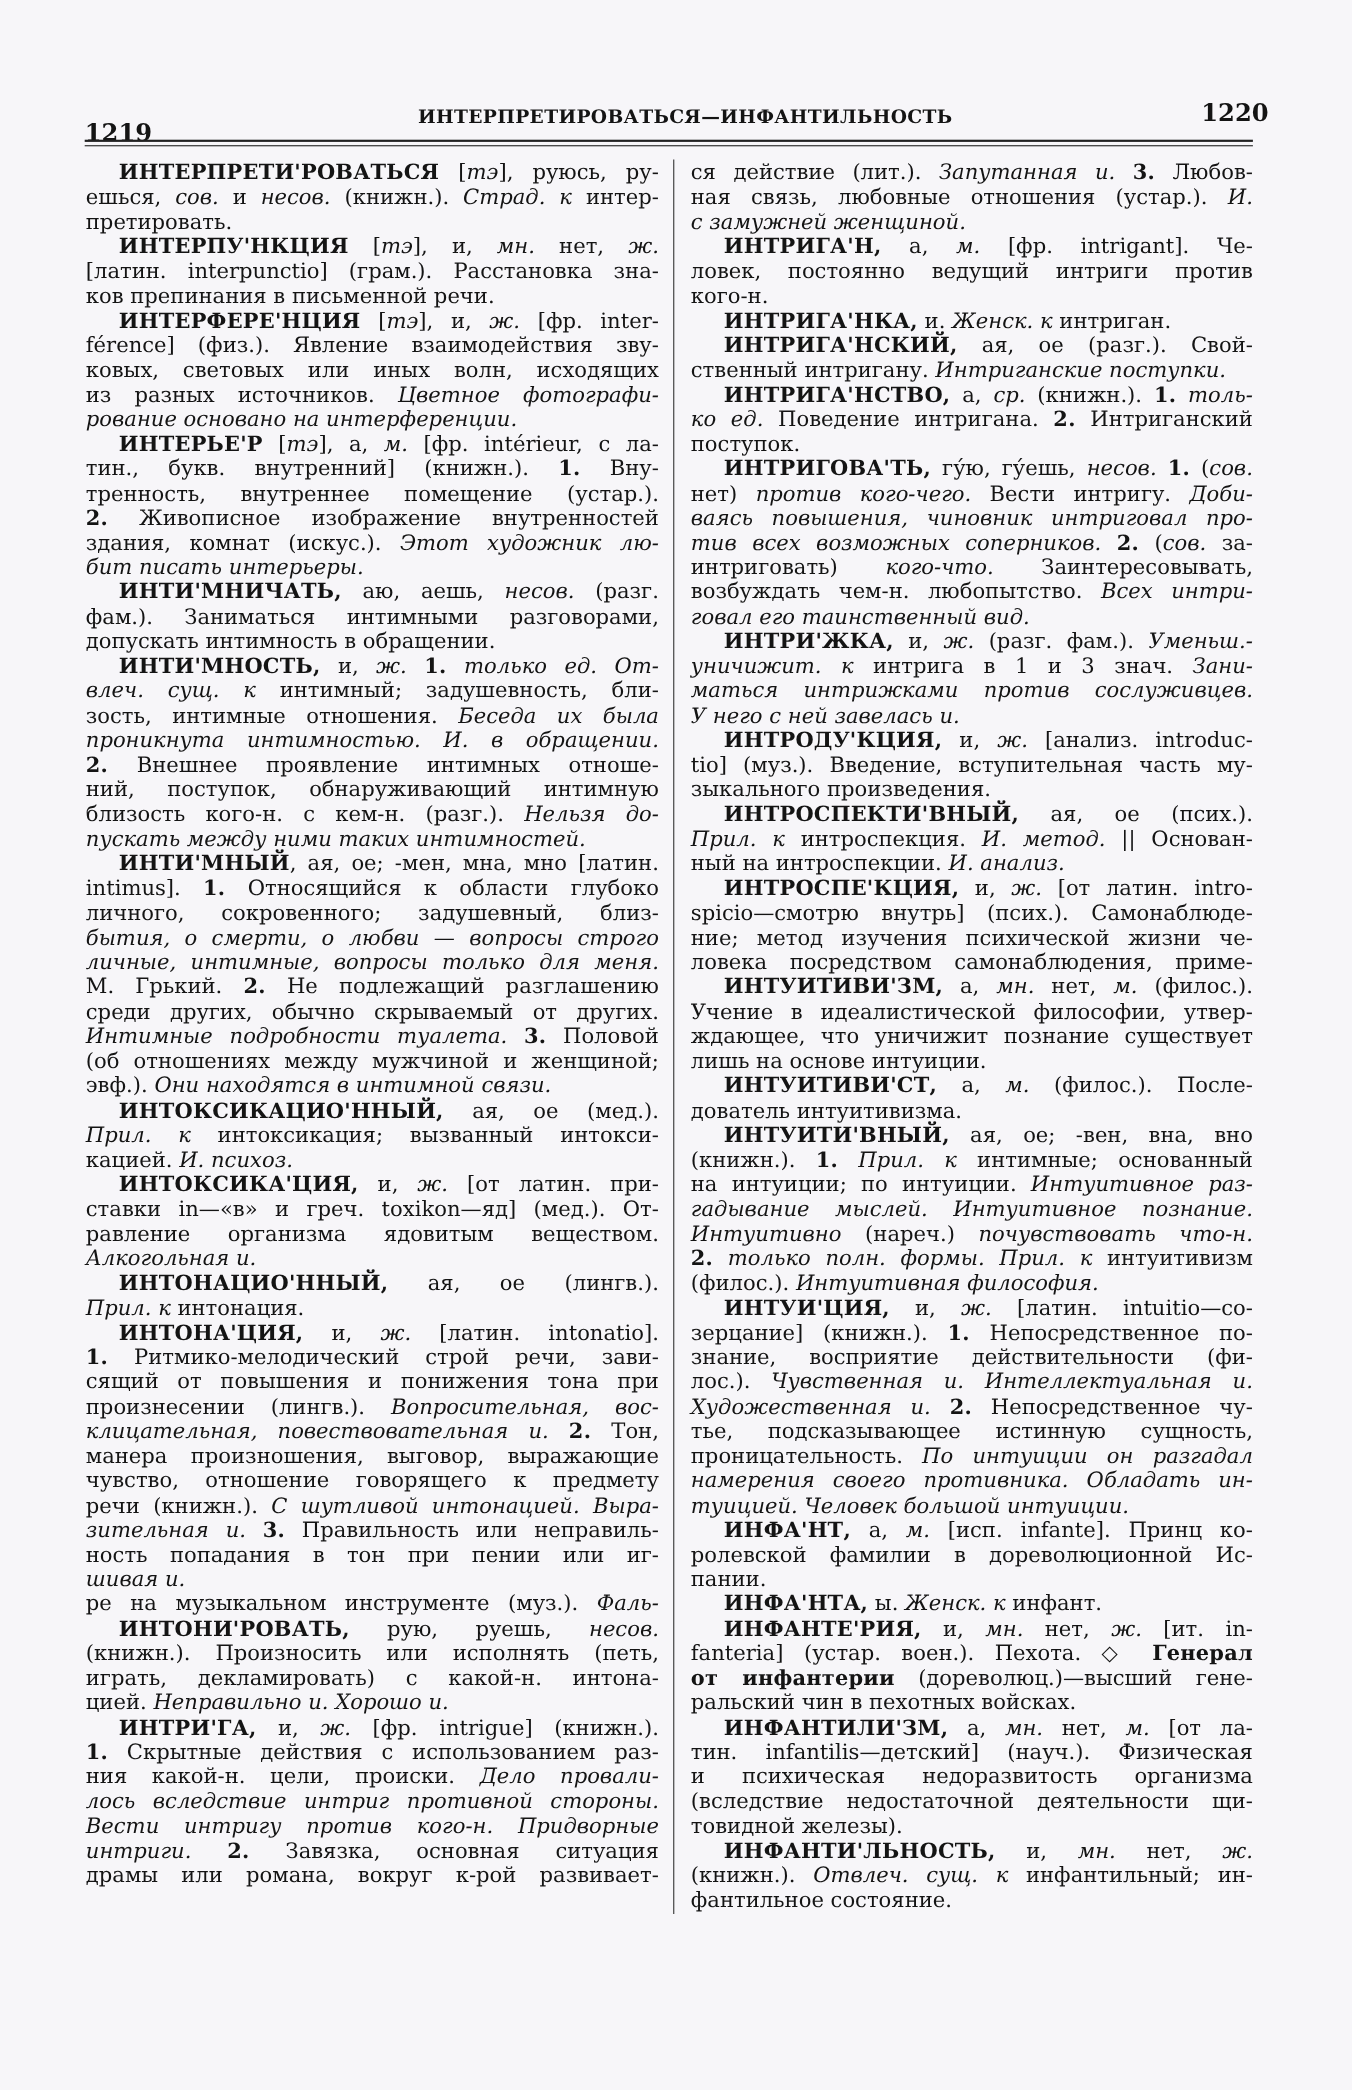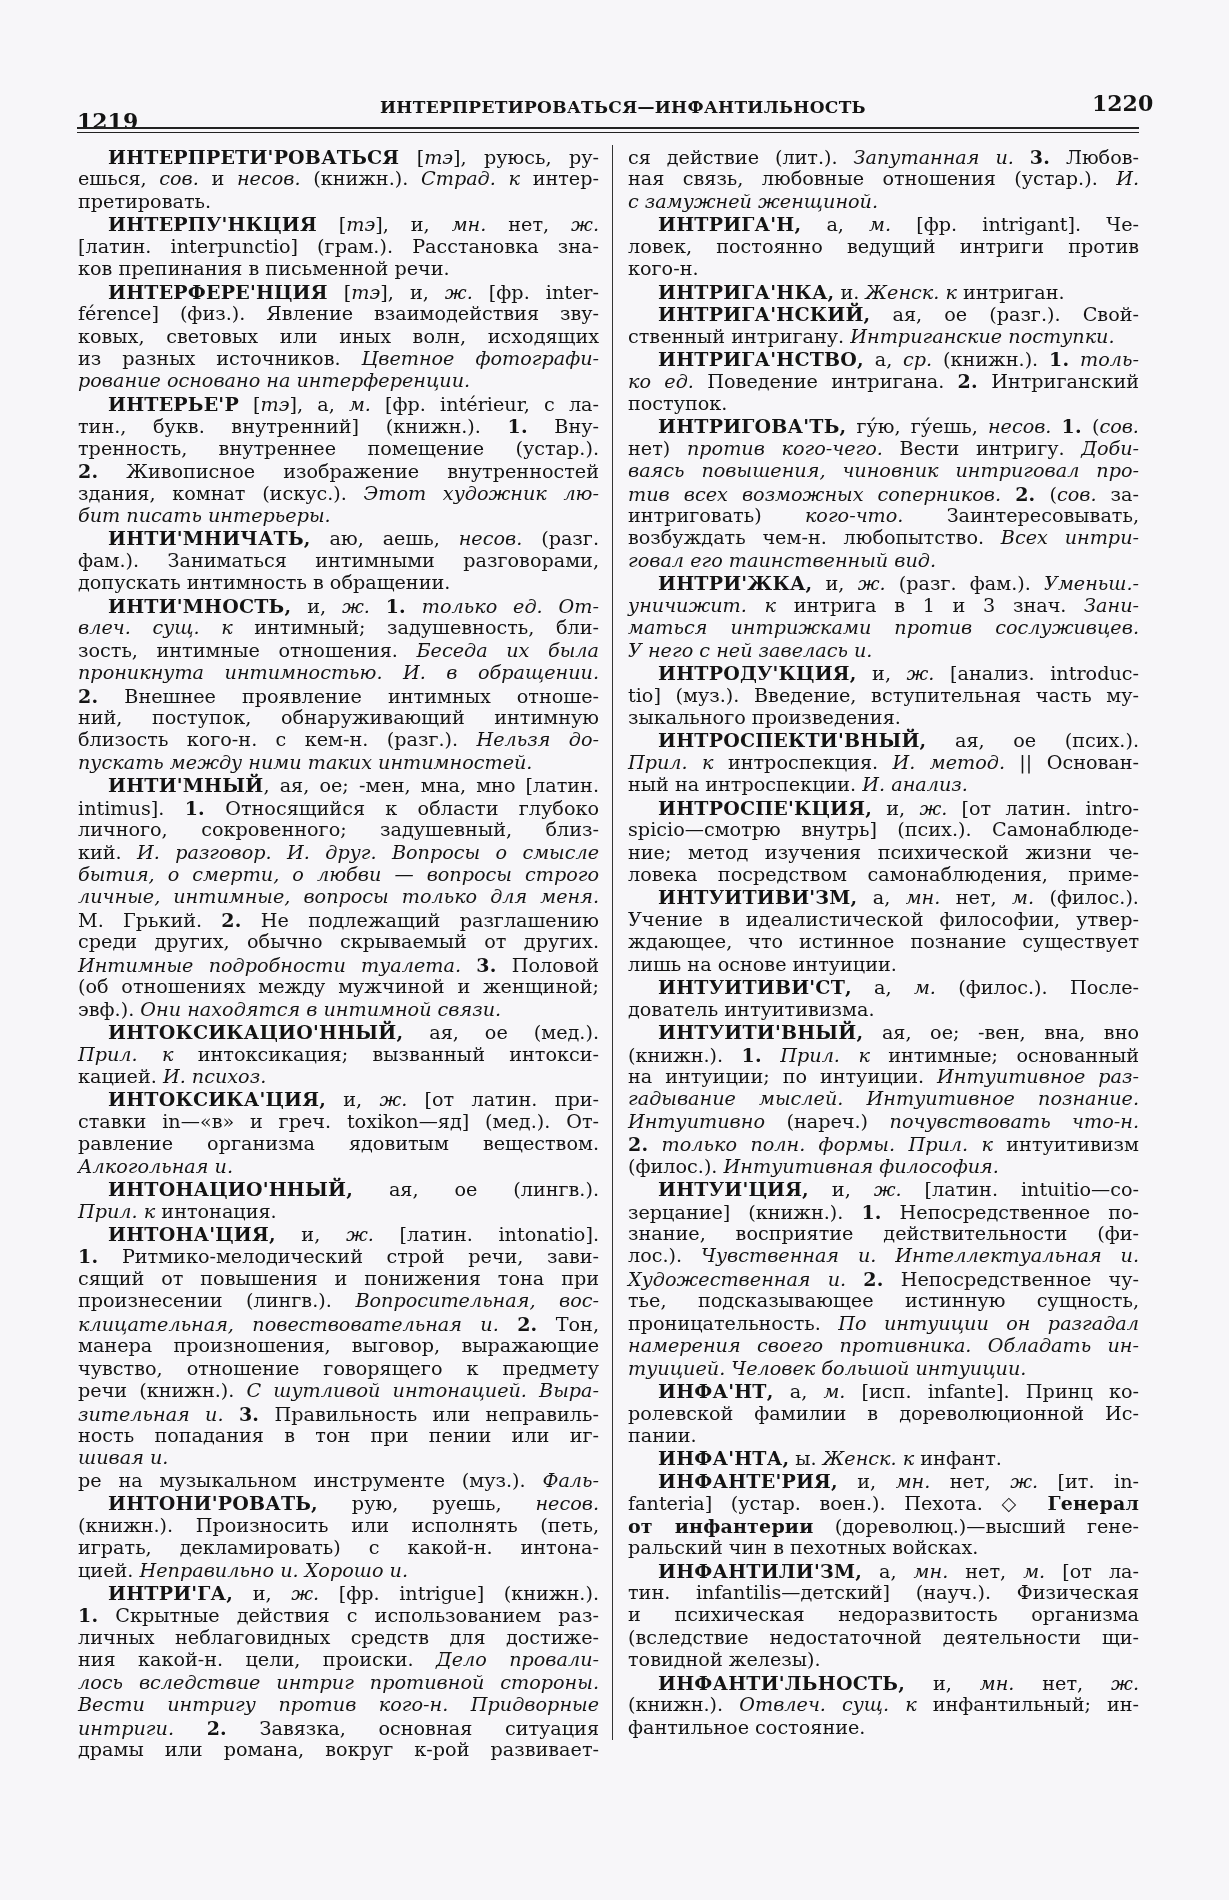--- a/index.html
+++ b/index.html
@@ -56,21 +56,20 @@
     <div class="ln"><span class="i">влеч. сущ. к</span><span class=""> интимный; задушевность, бли-</span></div>
     <div class="ln"><span class="">зость, интимные отношения. </span><span class="i">Беседа их была</span></div>
     <div class="ln"><span class="i">проникнута интимностью. И. в обращении.</span></div>
     <div class="ln"><span class="b">2.</span><span class=""> Внешнее проявление интимных отноше-</span></div>
     <div class="ln"><span class="">ний, поступок, обнаруживающий интимную</span></div>
     <div class="ln"><span class="">близость кого-н. с кем-н. (разг.). </span><span class="i">Нельзя до-</span></div>
     <div class="ln last"><span class="i">пускать между ними таких интимностей.</span></div>
     <div class="ln ind"><span class="b">ИНТИ'МНЫЙ</span><span class="">, ая, ое; -мен, мна, мно [латин.</span></div>
     <div class="ln"><span class="">intimus]. </span><span class="b">1.</span><span class=""> Относящийся к области глубоко</span></div>
     <div class="ln"><span class="">личного, сокровенного; задушевный, близ-</span></div>
-    <div class="ln"><span class="">кий. </span><span class="i">И. разговор. И. друг. Вопросы о смысле</span></div>
     <div class="ln"><span class="i">бытия, о смерти, о любви — вопросы строго</span></div>
     <div class="ln"><span class="i">личные, интимные, вопросы только для меня.</span></div>
     <div class="ln"><span class="">М. Грький. </span><span class="b">2.</span><span class=""> Не подлежащий разглашению</span></div>
     <div class="ln"><span class="">среди других, обычно скрываемый от других.</span></div>
     <div class="ln"><span class="i">Интимные подробности туалета. </span><span class="b">3.</span><span class=""> Половой</span></div>
     <div class="ln"><span class="">(об отношениях между мужчиной и женщиной;</span></div>
     <div class="ln last"><span class="">эвф.). </span><span class="i">Они находятся в интимной связи.</span></div>
     <div class="ln ind"><span class="b">ИНТОКСИКАЦИО'ННЫЙ,</span><span class=""> ая, ое (мед.).</span></div>
     <div class="ln"><span class="i">Прил. к</span><span class=""> интоксикация; вызванный интокси-</span></div>
     <div class="ln last"><span class="">кацией. </span><span class="i">И. психоз.</span></div>
@@ -91,21 +90,20 @@
     <div class="ln"><span class="i">зительная и. </span><span class="b">3.</span><span class=""> Правильность или неправиль-</span></div>
     <div class="ln"><span class="">ность попадания в тон при пении или иг-</span></div>
     <div class="ln last"><span class="i">шивая и.</span></div>
     <div class="ln"><span class="">ре на музыкальном инструменте (муз.). </span><span class="i">Фаль-</span></div>
     <div class="ln ind"><span class="b">ИНТОНИ'РОВАТЬ,</span><span class=""> рую, руешь, </span><span class="i">несов.</span></div>
     <div class="ln"><span class="">(книжн.). Произносить или исполнять (петь,</span></div>
     <div class="ln"><span class="">играть, декламировать) с какой-н. интона-</span></div>
     <div class="ln last"><span class="">цией. </span><span class="i">Неправильно и. Хорошо и.</span></div>
     <div class="ln ind"><span class="b">ИНТРИ'ГА,</span><span class=""> и, </span><span class="i">ж.</span><span class=""> [фр. intrigue] (книжн.).</span></div>
     <div class="ln"><span class="b">1.</span><span class=""> Скрытные действия с использованием раз-</span></div>
-    <div class="ln"><span class="">личных неблаговидных средств для достиже-</span></div>
     <div class="ln"><span class="">ния какой-н. цели, происки. </span><span class="i">Дело провали-</span></div>
     <div class="ln"><span class="i">лось вследствие интриг противной стороны.</span></div>
     <div class="ln"><span class="i">Вести интригу против кого-н. Придворные</span></div>
     <div class="ln"><span class="i">интриги. </span><span class="b">2.</span><span class=""> Завязка, основная ситуация</span></div>
     <div class="ln"><span class="">драмы или романа, вокруг к-рой развивает-</span></div>
   </div>
 <div class="divider"></div>
 <div id="col-right" class="col">
     <div class="ln"><span class="">ся действие (лит.). </span><span class="i">Запутанная и. </span><span class="b">3.</span><span class=""> Любов-</span></div>
     <div class="ln"><span class="">ная связь, любовные отношения (устар.). </span><span class="i">И.</span></div>
@@ -135,21 +133,21 @@
     <div class="ln last"><span class="">зыкального произведения.</span></div>
     <div class="ln ind"><span class="b">ИНТРОСПЕКТИ'ВНЫЙ,</span><span class=""> ая, ое (псих.).</span></div>
     <div class="ln"><span class="i">Прил. к</span><span class=""> интроспекция. </span><span class="i">И. метод.</span><span class=""> || Основан-</span></div>
     <div class="ln last"><span class="">ный на интроспекции. </span><span class="i">И. анализ.</span></div>
     <div class="ln ind"><span class="b">ИНТРОСПЕ'КЦИЯ,</span><span class=""> и, </span><span class="i">ж.</span><span class=""> [от латин. intro-</span></div>
     <div class="ln"><span class="">spicio—смотрю внутрь] (псих.). Самонаблюде-</span></div>
     <div class="ln"><span class="">ние; метод изучения психической жизни че-</span></div>
     <div class="ln"><span class="">ловека посредством самонаблюдения, приме-</span></div>
     <div class="ln ind"><span class="b">ИНТУИТИВИ'ЗМ,</span><span class=""> а, </span><span class="i">мн.</span><span class=""> нет, </span><span class="i">м.</span><span class=""> (филос.).</span></div>
     <div class="ln"><span class="">Учение в идеалистической философии, утвер-</span></div>
-    <div class="ln"><span class="">ждающее, что истинное познание существует</span></div>
+    <div class="ln"><span class="">ждающее, что уничижит познание существует</span></div>
     <div class="ln last"><span class="">лишь на основе интуиции.</span></div>
     <div class="ln ind"><span class="b">ИНТУИТИВИ'СТ,</span><span class=""> а, </span><span class="i">м.</span><span class=""> (филос.). После-</span></div>
     <div class="ln last"><span class="">дователь интуитивизма.</span></div>
     <div class="ln ind"><span class="b">ИНТУИТИ'ВНЫЙ,</span><span class=""> ая, ое; -вен, вна, вно</span></div>
     <div class="ln"><span class="">(книжн.). </span><span class="b">1.</span><span class=""> </span><span class="i">Прил. к</span><span class=""> интимные; основанный</span></div>
     <div class="ln"><span class="">на интуиции; по интуиции. </span><span class="i">Интуитивное раз-</span></div>
     <div class="ln"><span class="i">гадывание мыслей. Интуитивное познание.</span></div>
     <div class="ln"><span class="i">Интуитивно</span><span class=""> (нареч.) </span><span class="i">почувствовать что-н.</span></div>
     <div class="ln"><span class="b">2.</span><span class=""> </span><span class="i">только полн. формы. Прил. к</span><span class=""> интуитивизм</span></div>
     <div class="ln last"><span class="">(филос.). </span><span class="i">Интуитивная философия.</span></div>

